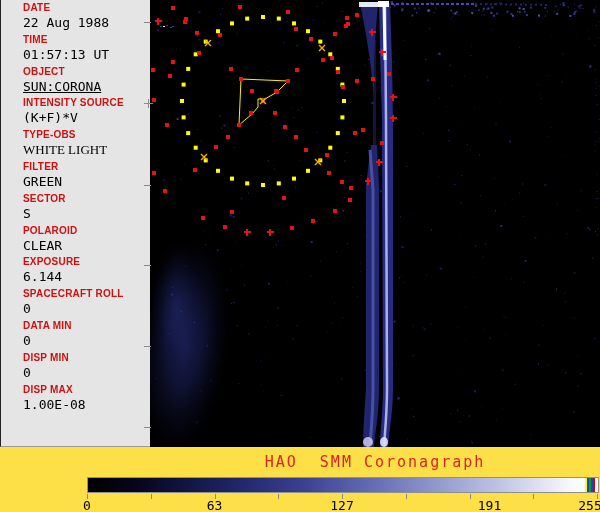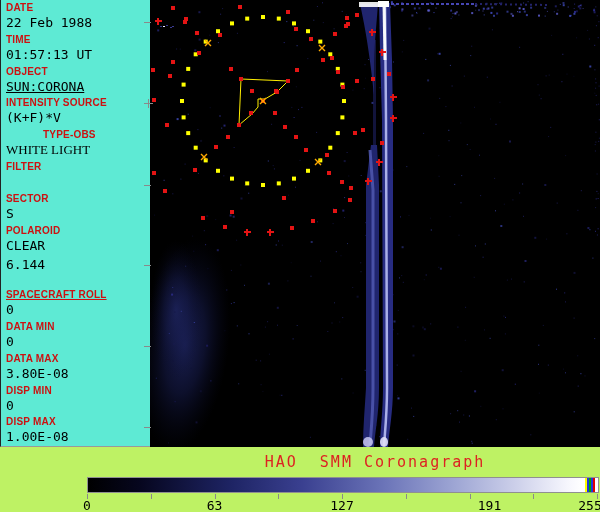--- a/index.html
+++ b/index.html
@@ -1,93 +1,91 @@
 <!DOCTYPE html>
 <html><head>
 <meta charset="utf-8">
 <style>
   html,body{margin:0;padding:0;background:#fff;}
   .stage{position:relative;width:600px;height:512px;background:#ffffff;overflow:hidden;
          font-family:"DejaVu Sans Mono","Liberation Mono",monospace;}
   
-  .sidebar{position:absolute;left:0;top:0;width:150px;height:447px;background:#5eead4;
+  .sidebar{position:absolute;left:0;top:0;width:150px;height:447px;background:#e5e5e5;
            border-left:1px solid #222;border-bottom:1px solid #999;box-sizing:border-box;
-           padding:2px 0 0 5px;overflow:hidden;}
+           padding:2px 0 0 22px;overflow:hidden;}
   .field{height:31.8px;}
   .f-label{font-family:"Liberation Sans",sans-serif;font-weight:bold;font-size:10px;
            letter-spacing:0.2px;line-height:12px;white-space:pre;}
   .f-value{font-size:13px;line-height:16px;color:#000;margin-top:1px;white-space:pre;}
   
   .image-area{position:absolute;left:150px;top:0;width:450px;height:447px;background:#000;}
   .image-area svg{display:block;}
   
   .tick-h{position:absolute;height:1px;background:#8a8a8a;}
   .tick-v{position:absolute;width:1px;background:#8a8a8a;}
   
-  .footer{position:absolute;left:0;top:447px;width:600px;height:65px;background:#bef264;text-decoration:underline;}
+  .footer{position:absolute;left:0;top:447px;width:600px;height:65px;background:#fde047;text-decoration:underline;}
   .caption{position:absolute;left:150px;top:6px;width:450px;text-align:center;
            font-size:15px;letter-spacing:2px;white-space:pre;}
   .colorbar{position:absolute;left:87px;top:30px;width:510px;height:14px;
             border:1px solid #909090;}
   .cb-gradient{position:absolute;left:0;top:0;width:100%;height:100%;}
   .cb-stripe{position:absolute;top:0;height:100%;width:2px;}
   .cb-tick{position:absolute;width:1px;height:5px;background:#8a8a8a;top:47px;}
   .cb-label{position:absolute;top:51px;font-size:13px;color:#000;transform:translateX(-50%);
             white-space:pre;}
 </style>
 </head>
 <body>
 
 <div class="stage">
   <aside class="sidebar" id="sidebar">
       <div class="field">
         <div class="f-label" style="color: rgb(204, 17, 17);">DATE</div>
-        <div class="f-value" style="color: rgb(0, 0, 0);">22 Feb 1988</div>
+        <div class="f-value" style="color: rgb(0, 0, 0);">22 Aug 1988</div>
       </div>
       <div class="field">
         <div class="f-label" style="color: rgb(204, 17, 17);">TIME</div>
         <div class="f-value" style="color: rgb(0, 0, 0);">01:57:13 UT</div>
       </div>
       <div class="field">
         <div class="f-label" style="color: rgb(204, 17, 17);">OBJECT</div>
         <div class="f-value" style="color: rgb(0, 0, 0); text-decoration: underline;">SUN:CORONA</div>
       </div>
       <div class="field">
         <div class="f-label" style="color: rgb(204, 17, 17);">INTENSITY SOURCE</div>
         <div class="f-value" style="color: rgb(0, 0, 0);">(K+F)*V</div>
       </div>
       <div class="field">
-        <div class="f-label" style="color: rgb(204, 17, 17); margin-left: 37px;">TYPE-OBS</div>
+        <div class="f-label" style="color: rgb(204, 17, 17);">TYPE-OBS</div>
         <div class="f-value" style="color: rgb(0, 0, 0); font-family: Liberation Serif, serif;">WHITE LIGHT</div>
       </div>
       <div class="field">
         <div class="f-label" style="color: rgb(204, 17, 17);">FILTER</div>
+        <div class="f-value" style="color: rgb(0, 0, 0);">GREEN</div>
       </div>
       <div class="field">
         <div class="f-label" style="color: rgb(204, 17, 17);">SECTOR</div>
         <div class="f-value" style="color: rgb(0, 0, 0);">S</div>
       </div>
       <div class="field">
         <div class="f-label" style="color: rgb(204, 17, 17);">POLAROID</div>
         <div class="f-value" style="color: rgb(0, 0, 0);">CLEAR</div>
       </div>
       <div class="field">
+        <div class="f-label" style="color: rgb(204, 17, 17);">EXPOSURE</div>
         <div class="f-value" style="color: rgb(0, 0, 0);">6.144</div>
       </div>
       <div class="field">
-        <div class="f-label" style="color: rgb(204, 17, 17); text-decoration: underline;">SPACECRAFT ROLL</div>
+        <div class="f-label" style="color: rgb(204, 17, 17);">SPACECRAFT ROLL</div>
         <div class="f-value" style="color: rgb(0, 0, 0);">0</div>
       </div>
       <div class="field">
         <div class="f-label" style="color: rgb(204, 17, 17);">DATA MIN</div>
         <div class="f-value" style="color: rgb(0, 0, 0);">0</div>
-      </div>
-      <div class="field">
-        <div class="f-label" style="color: rgb(204, 17, 17);">DATA MAX</div>
-        <div class="f-value" style="color: rgb(0, 0, 0);">3.80E-08</div>
       </div>
       <div class="field">
         <div class="f-label" style="color: rgb(204, 17, 17);">DISP MIN</div>
         <div class="f-value" style="color: rgb(0, 0, 0);">0</div>
       </div>
       <div class="field">
         <div class="f-label" style="color: rgb(204, 17, 17);">DISP MAX</div>
         <div class="f-value" style="color: rgb(0, 0, 0);">1.00E-08</div>
       </div>
     </aside>

